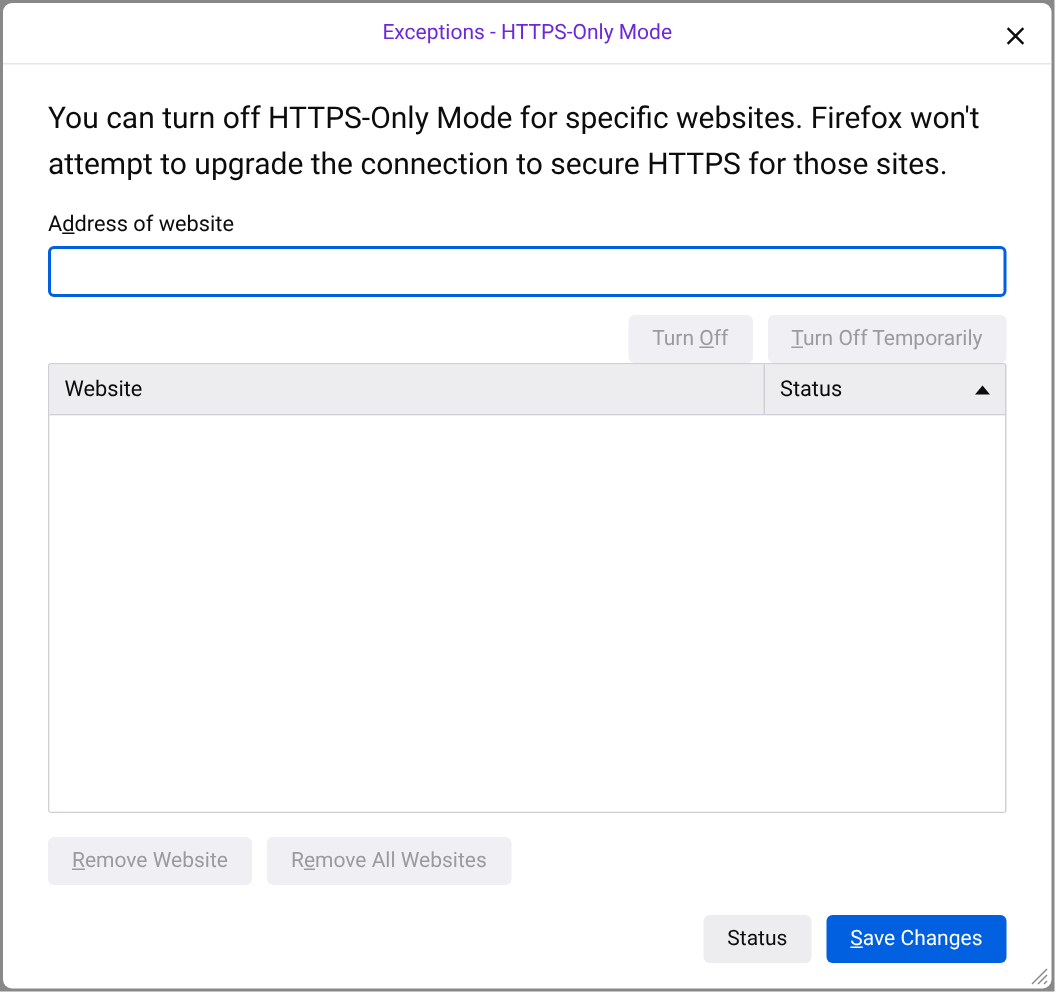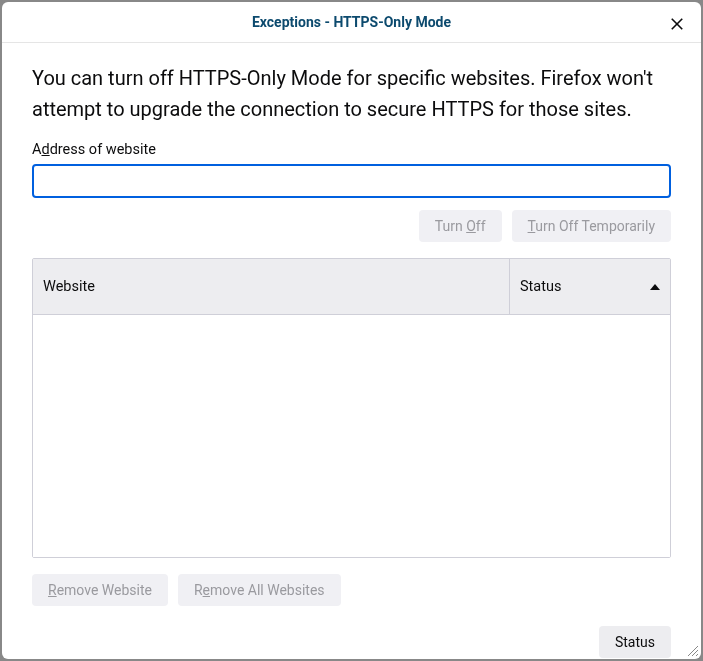--- a/index.html
+++ b/index.html
@@ -27,22 +27,22 @@
     .dialog-header {
       display: flex;
       align-items: center;
       justify-content: center;
       position: relative;
       padding: 12px 16px;
       border-bottom: 1px solid #e5e5e5;
     }
     .dialog-title {
       font-size: 14px;
-      font-weight: 700;
-      color: #0c4a6e;
+      font-weight: 400;
+      color: #6d28d9;
     }
     .close-button {
       position: absolute;
       right: 12px;
       top: 10px;
       width: 24px;
       height: 24px;
       display: flex;
       align-items: center;
       justify-content: center;
@@ -80,21 +80,21 @@
       border-radius: 4px;
       padding: 6px 10px;
       font-size: 14px;
       outline: none;
     }
     .button-row-top {
       display: flex;
       justify-content: flex-end;
       gap: 10px;
       margin-top: 12px;
-      margin-bottom: 16px;
+      margin-bottom: 0;
     }
     .btn {
       padding: 8px 16px;
       font-size: 14px;
       border: none;
       border-radius: 4px;
       cursor: pointer;
       font-family: inherit;
     }
     .btn-disabled {
@@ -112,21 +112,21 @@
       min-height: 300px;
       display: flex;
       flex-direction: column;
     }
     .table-header {
       display: flex;
       background: #ededf0;
       border-bottom: 1px solid #cfcfd8;
     }
     .th {
-      padding: 19px 10px;
+      padding: 8px 10px;
       font-size: 14.5px;
       color: #0c0c0d;
       display: flex;
       align-items: center;
       justify-content: space-between;
     }
     .th-website {
       flex: 1;
       border-right: 1px solid #cfcfd8;
     }
@@ -230,20 +230,23 @@
         <span>R</span><span class="ak">e</span><span>move All Websites</span>
       </button>
     </div>
 
   </div>
 
   <div class="dialog-footer">
     <button class="btn btn-secondary">
       <span class="btn-secondary-label">Status</span>
     </button>
+    <button class="btn btn-primary">
+      <span class="ak">S</span><span>ave Changes</span>
+    </button>
   </div>
 
   <svg class="resize-grip" viewBox="0 0 14 14">
     <line x1="3" y1="13" x2="13" y2="3" stroke="#888" stroke-width="1"></line>
     <line x1="7" y1="13" x2="13" y2="7" stroke="#888" stroke-width="1"></line>
     <line x1="11" y1="13" x2="13" y2="11" stroke="#888" stroke-width="1"></line>
   </svg>
 
 </div>
 

